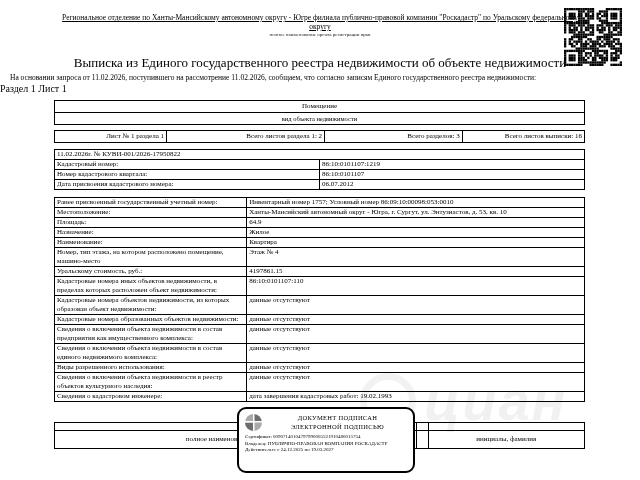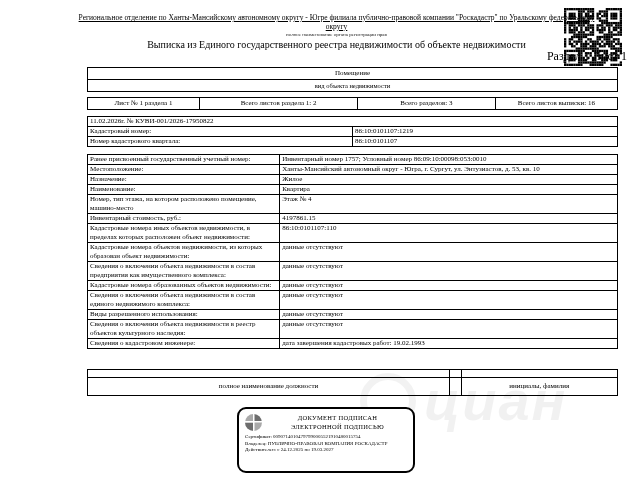--- a/index.html
+++ b/index.html
@@ -2,35 +2,35 @@
 <html><head>
 <meta charset="utf-8">
 <style>
   html,body{margin:0;padding:0;background:#fff;}
   .page{position:relative;width:640px;height:480px;background:#fff;overflow:hidden;
         font-family:"Liberation Serif",serif;color:#000;}
   
   .h-org{margin:13px auto 0;max-width:524px;text-align:center;font-size:7.5px;line-height:9px;
          text-decoration:underline;}
   .h-org-caption{text-align:center;font-size:5px;line-height:6px;margin-top:1px;color:#222;}
-  .h-title1{text-align:center;font-size:10px;line-height:9px;margin-top:2px;}
+  .h-title1{text-align:center;font-size:13px;line-height:9px;margin-top:20px;}
   .h-title2{text-align:center;font-size:7.5px;line-height:9px;margin-top:7px;}
   .h-basis{font-size:7.5px;line-height:9px;margin:6px 10px 0 10px;}
-  .h-section{font-size:12px;line-height:8px;text-align:right;margin:3px 13px 0 0;}
+  .h-section{font-size:10px;line-height:8px;margin:3px 13px 0 0;}
   
   .qr{position:absolute;left:563px;top:8px;width:60px;height:58px;}
   
   table{border-collapse:collapse;table-layout:fixed;width:531px;margin-left:54px;}
   td{border:1px solid #000;font-size:7px;line-height:9px;padding:0 2px;vertical-align:top;
      overflow:hidden;}
   .t-objtype{margin-top:7px;}
   .t-objtype td{text-align:center;padding:1px 2px;}
   .t-objtype .caption{font-size:6.5px;}
   .t-sheets{margin-top:5px;}
-  .t-sheets td{text-align:center;padding:1px 2px;}
+  .t-sheets td{text-align:right;padding:1px 2px;}
   .t-cad{margin-top:6px;}
   .t-main{margin-top:7px;}
   .col-label{width:36%;}
   .col-value{width:64%;}
   
   .sig-wrap{position:relative;margin-top:20px;}
   .t-sig{}
   .t-sig .empty-row td{height:7px;padding:0;}
   .t-sig .label-row td{height:17px;text-align:center;vertical-align:middle;font-size:7px;}
   .sig-col-a{width:68.5%;} .sig-col-b{width:2%;} .sig-col-c{width:29.5%;}
@@ -46,21 +46,21 @@
   .stamp-title{flex:1;text-align:center;font-size:6.5px;line-height:9px;letter-spacing:.3px;}
   .stamp-lines{margin-top:3px;}
   .stamp-line{font-size:5px;line-height:6.5px;white-space:normal;}
   
   .watermark{position:absolute;left:360px;top:368px;z-index:0;display:flex;align-items:center;
              gap:8px;pointer-events:none;font-style:italic;}
   .wm-circle{width:42px;height:42px;border-radius:50%;border:7px solid rgba(0,0,0,0.05);}
   .wm-text{font-family:"Liberation Sans",sans-serif;font-weight:bold;font-size:56px;
            color:rgba(0,0,0,0.055);letter-spacing:2px;}
   
-  .content{position:relative;z-index:1;padding-left:33px;}
+  .content{position:relative;z-index:1;}
 </style>
 </head>
 <body>
 
 <div class="page">
 
   <div class="watermark">
     <span class="wm-circle"></span>
     <span class="wm-text">циан</span>
   </div>
@@ -480,20 +480,21 @@
         <rect x="55.20" y="57.60" width="2.40" height="2.40"></rect>
         <rect x="57.60" y="57.60" width="2.40" height="2.40"></rect>
       </svg>
   </div>
 
   <div class="content">
 
     <div class="h-org">Региональное отделение по Ханты-Мансийскому автономному округу - Югре филиала публично-правовой компании "Роскадастр" по Уральскому федеральному округу</div>
     <div class="h-org-caption">полное наименование органа регистрации прав</div>
     <div class="h-title1">Выписка из Единого государственного реестра недвижимости об объекте недвижимости</div>
+    <div class="h-basis">На  основании запроса от 11.02.2026, поступившего на рассмотрение 11.02.2026, сообщаем, что согласно записям Единого государственного реестра недвижимости:</div>
     <div class="h-section">Раздел 1 Лист 1</div>
 
     <table class="t-objtype">
       <tbody>
           <tr>
             <td>Помещение</td>
           </tr>
       <tr>
             <td class="caption">вид объекта недвижимости</td>
           </tr>
@@ -517,63 +518,71 @@
             <td colspan="2">11.02.2026г. № КУВИ-001/2026-17950822</td>
           </tr>
       <tr>
         <td class="col-label">Кадастровый номер:</td>
         <td class="col-value">86:10:0101107:1219</td>
       </tr>
       <tr>
         <td>Номер кадастрового квартала:</td>
         <td>86:10:0101107</td>
       </tr>
+      <tr>
+        <td>Дата присвоения кадастрового номера:</td>
+        <td>06.07.2012</td>
+      </tr>
     </tbody>
       </table>
 
     <table class="t-main">
       <tbody>
           <tr>
         <td class="col-label">Ранее присвоенный государственный учетный номер:</td>
         <td class="col-value">Инвентарный номер 1757; Условный номер 86:09:10:00098:053:0010</td>
       </tr>
       <tr>
             <td>Местоположение:</td>
           <td>Ханты-Мансийский автономный округ - Югра, г. Сургут, ул. Энтузиастов, д. 53, кв. 10</td>
           </tr>
       <tr>
+            <td>Площадь:</td>
+          <td>64.9</td>
+          </tr>
+      <tr>
             <td>Назначение:</td>
           <td>Жилое</td>
           </tr>
       <tr>
             <td>Наименование:</td>
           <td>Квартира</td>
           </tr>
       <tr>
             <td>Номер, тип этажа, на котором расположено помещение, машино-место</td>
           <td>Этаж № 4</td>
           </tr>
       <tr>
-            <td>Инвентарный стоимость, руб.:</td>
+            <td>Уральскому стоимость, руб.:</td>
           <td>4197861.15</td>
           </tr>
       <tr>
             <td>Кадастровые номера иных объектов недвижимости, в пределах которых расположен объект недвижимости:</td>
           <td>86:10:0101107:110</td>
           </tr>
       <tr>
             <td>Кадастровые номера объектов недвижимости, из которых образован объект недвижимости:</td>
           <td>данные отсутствуют</td>
           </tr>
       <tr>
+            <td>Кадастровые номера образованных объектов недвижимости:</td>
+          <td>данные отсутствуют</td>
+          </tr>
+      <tr>
             <td>Сведения о включении объекта недвижимости в состав предприятия как имущественного комплекса:</td>
-          <td>данные отсутствуют</td>
-          </tr>
-      <tr>
-            <td>Кадастровые номера образованных объектов недвижимости:</td>
           <td>данные отсутствуют</td>
           </tr>
       <tr>
             <td>Сведения о включении объекта недвижимости в состав единого недвижимого комплекса:</td>
           <td>данные отсутствуют</td>
           </tr>
       <tr>
             <td>Виды разрешенного использования:</td>
           <td>данные отсутствуют</td>
           </tr>

